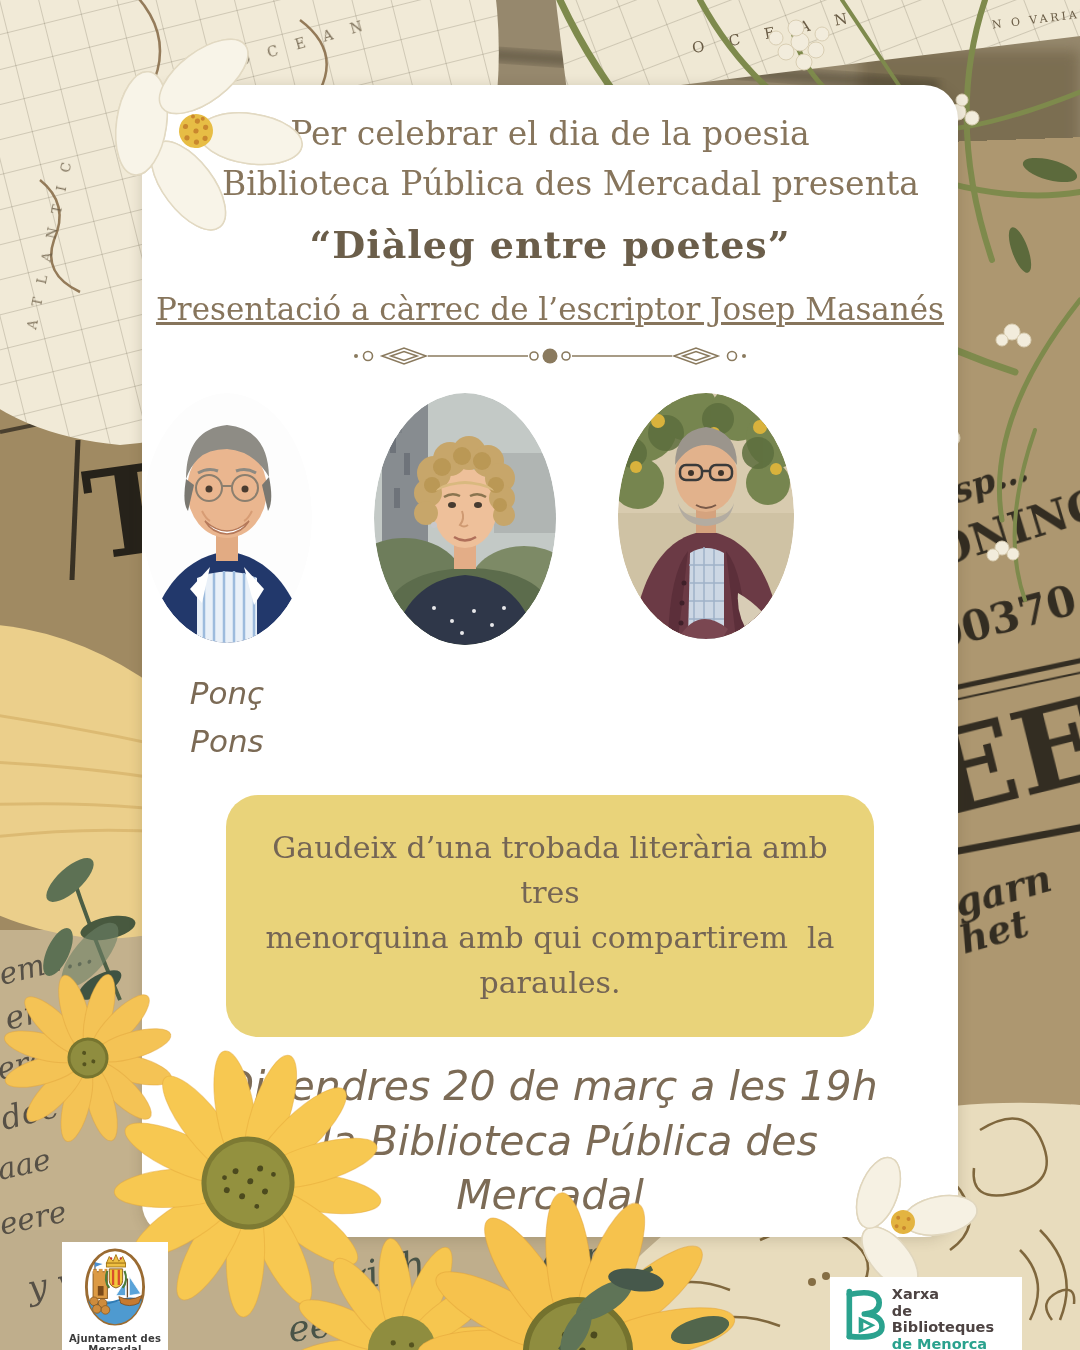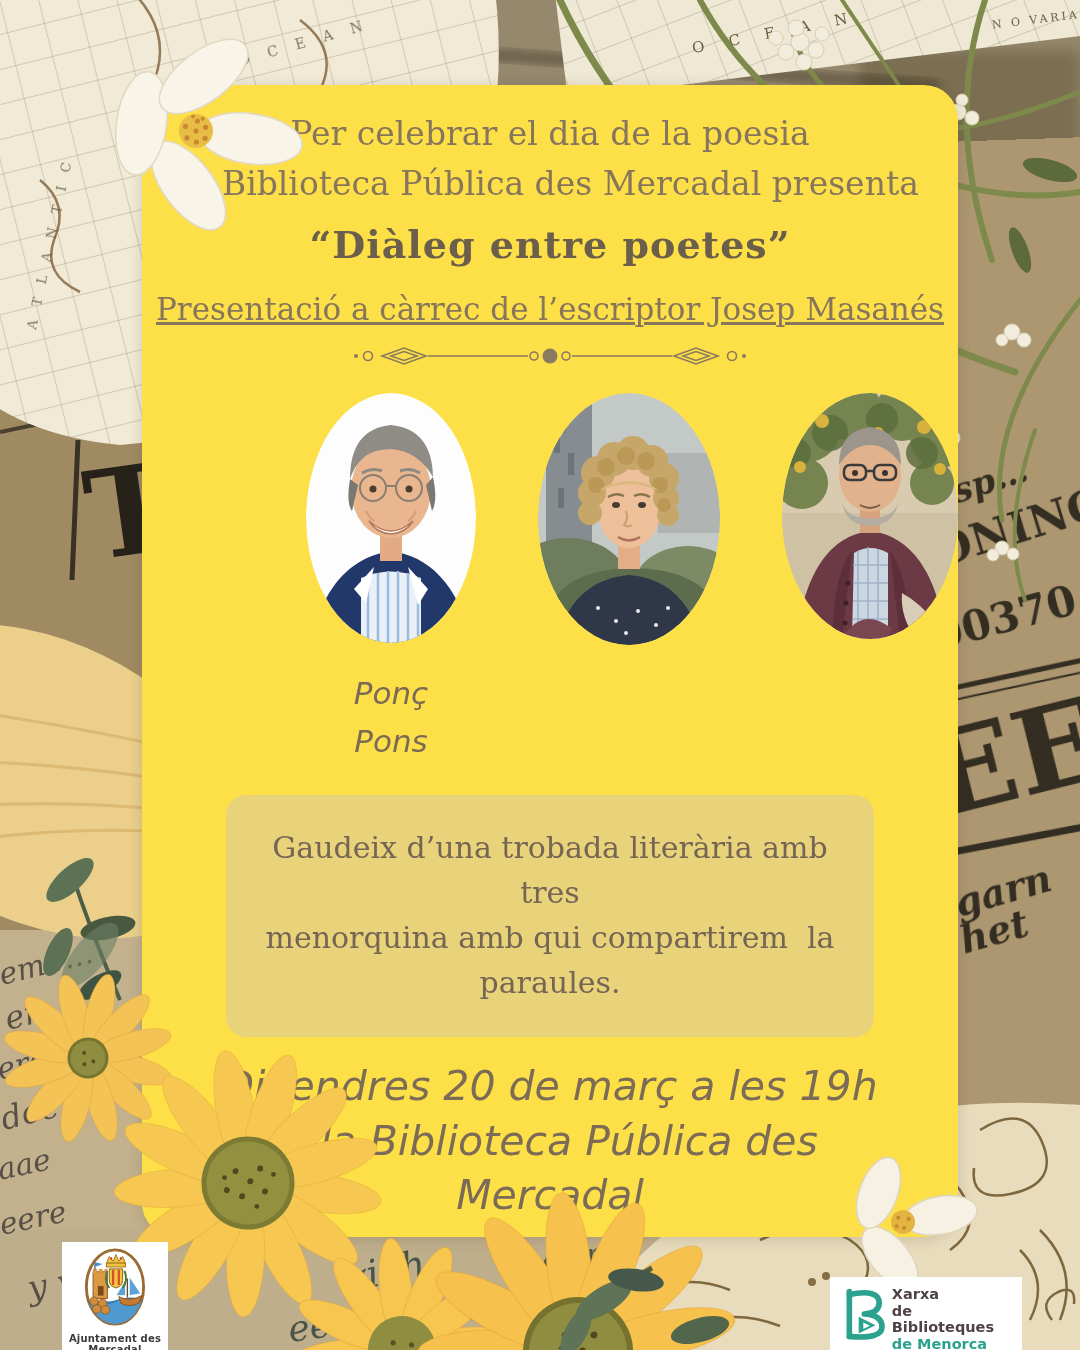--- a/index.html
+++ b/index.html
@@ -1,33 +1,33 @@
 <!DOCTYPE html>
 <html><head>
 <meta charset="utf-8">
 <style>
   html,body{margin:0;padding:0;background:#6e6453;}
   .canvas{position:relative;width:1080px;height:1350px;overflow:hidden;
           font-family:"DejaVu Serif",serif;background:#a3916f;}
   .layer{position:absolute;left:0;top:0;pointer-events:none;}
   
   .card{position:absolute;left:142px;top:85px;width:816px;height:1152px;
-        background:#fde047;border-radius:34px;text-align:center;z-index:2;
+        background:#ffffff;border-radius:34px;text-align:center;z-index:2;
         box-shadow:0 2px 14px rgba(60,50,30,.18);}
   .intro{font-size:33px;color:#87755c;line-height:1.5;}
   .intro.first{margin-top:24px;}
   .title{font-size:38px;color:#6b5e4a;font-weight:700;margin:14px 0 0;letter-spacing:1px;}
   .subtitle{font-size:31px;color:#87755c;margin-top:24px;text-decoration:underline;}
   .ornament{margin-top:16px;}
-  .speakers{display:flex;justify-content:flex-end;align-items:flex-start;gap:62px;margin-top:20px;}
+  .speakers{display:flex;justify-content:flex-start;align-items:flex-start;gap:62px;margin-top:20px;}
   .speaker{margin:0;}
   .portrait{display:block;border-radius:50%;overflow:hidden;}
   .speaker figcaption{margin-top:26px;font-family:"DejaVu Sans",sans-serif;
        font-style:italic;font-size:31px;color:#7b6a55;line-height:1.55;}
-  .desc-box{margin:30px auto 16px;width:588px;background:#e9d37a;border-radius:20px;
+  .desc-box{margin:30px auto 16px;width:588px;background:#e9d37a;border-radius:32px;
         padding:30px 30px 32px;}
   .desc-box p{margin:0;font-size:30px;color:#746555;line-height:1.5;white-space:pre-wrap;}
   .when{margin-top:22px;font-family:"DejaVu Sans",sans-serif;font-style:italic;
         font-size:41px;color:#7c6b56;line-height:1.33;}
   
   .logo-ajuntament{position:absolute;left:62px;top:1242px;width:106px;height:108px;
         background:#fff;z-index:5;text-align:center;padding-top:4px;box-sizing:border-box;}
   .logo-ajuntament .caption{display:block;font-family:"DejaVu Sans",sans-serif;
         font-weight:bold;font-size:10px;color:#3b3b3b;margin-top:1px;letter-spacing:.2px;}
   .logo-xarxa{position:absolute;left:830px;top:1277px;width:176px;height:73px;

